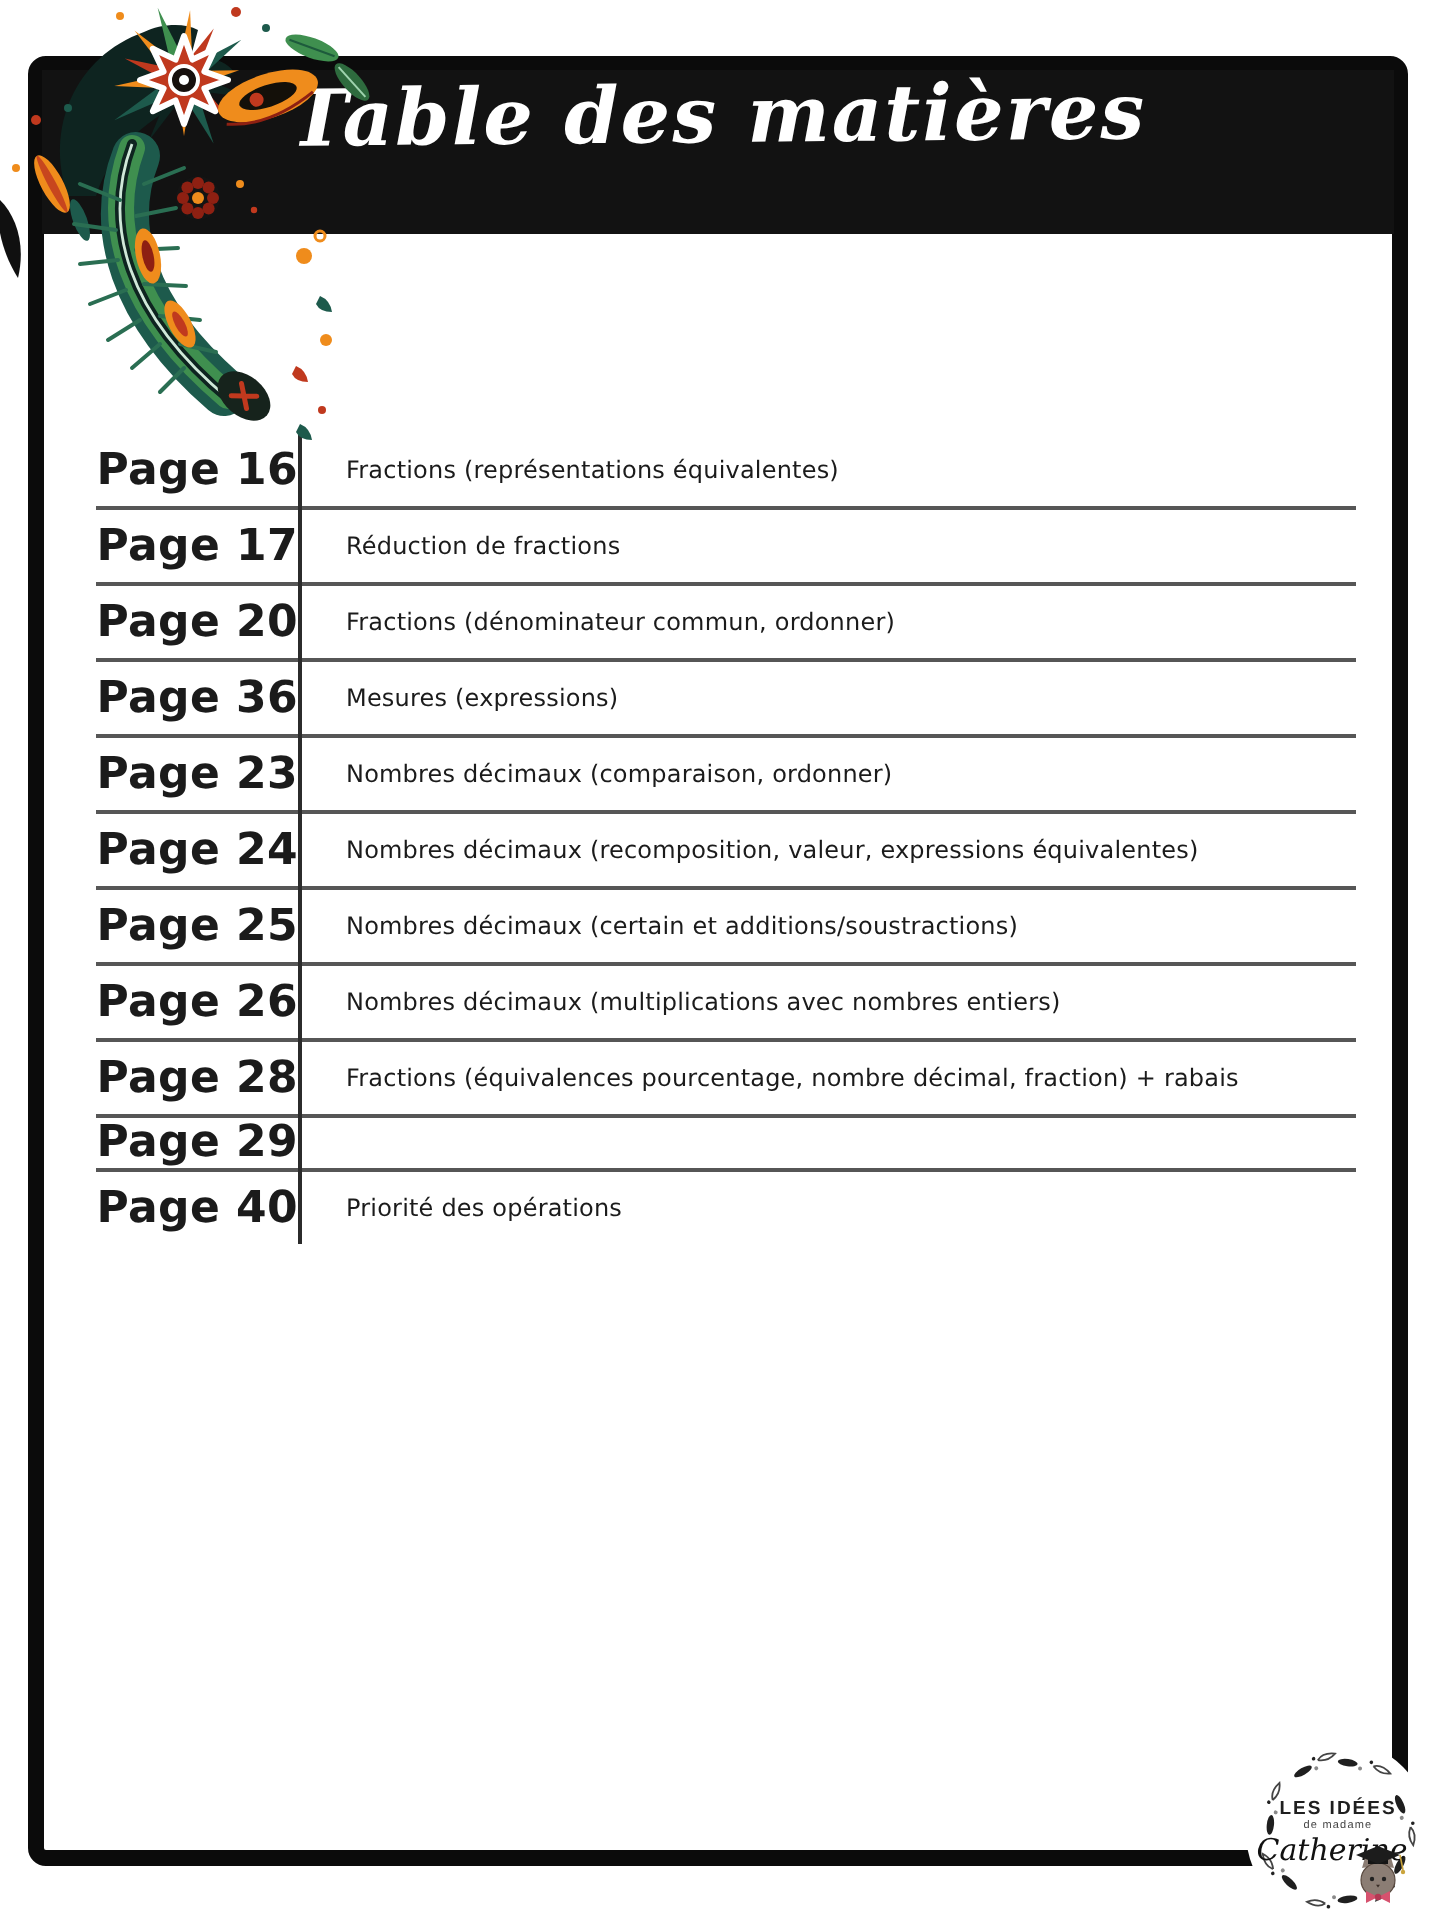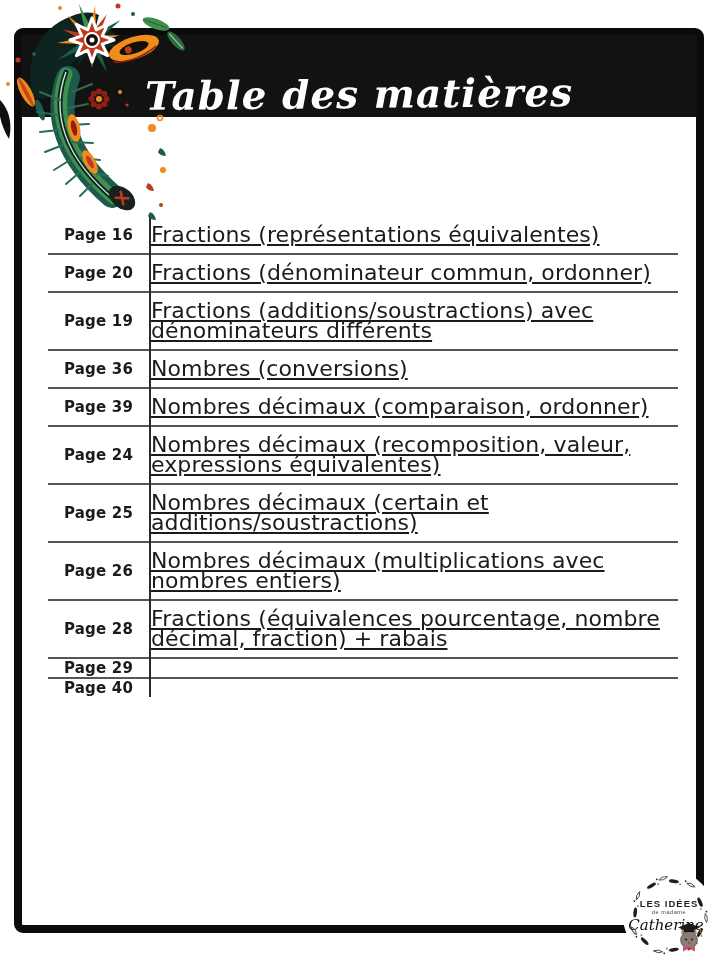--- a/index.html
+++ b/index.html
@@ -5,36 +5,36 @@
   html,body{margin:0;padding:0;background:#ffffff;}
   body{width:720px;height:960px;position:relative;overflow:hidden;
        font-family:"DejaVu Sans",sans-serif;color:var(--body-text,#1b1b1b);}
 
   .frame{position:absolute;left:14px;top:28px;width:690px;height:905px;
          border:8px solid var(--frame,#0b0b0b);border-radius:9px;box-sizing:border-box;
          background:#ffffff;z-index:1;}
 
   .band{position:absolute;left:21px;top:35px;width:676px;height:82px;
         background:var(--band-bg,#121212);z-index:2;
-        display:flex;align-items:flex-end;justify-content:center;}
+        display:flex;align-items:flex-start;justify-content:center;}
   .title{font-family:"DejaVu Serif",serif;font-style:italic;font-weight:bold;
          font-size:39px;letter-spacing:1px;color:var(--title-text,#ffffff);
          transform:rotate(-0.5deg);}
 
   .feather{position:absolute;left:0;top:0;width:200px;height:235px;z-index:4;}
 
   .toc{position:absolute;left:48px;top:217px;width:630px;z-index:3;}
   .toc .vline{position:absolute;left:101px;top:0;bottom:0;width:2px;
               background:var(--divider,#2b2b2b);}
   .row{display:flex;align-items:center;border-bottom:2px solid var(--row-line,#555);}
   .row:last-child{border-bottom:none;}
-  .cell-page{flex:0 0 101px;width:101px;text-align:center;
-             font-weight:bold;font-size:15px;letter-spacing:0.2px;}
-  .cell-topic{flex:1;padding:8px 10px 8px 2px;font-size:22px;line-height:20px;
-              letter-spacing:0.1px;text-decoration:underline;}
+  .cell-page{flex:0 0 101px;width:101px;text-align:right;
+             font-weight:bold;font-size:22px;letter-spacing:0.2px;}
+  .cell-topic{flex:1;padding:8px 10px 8px 24px;font-size:12px;line-height:20px;
+              letter-spacing:0.1px;}
 
   .logo{position:absolute;left:622px;top:869px;width:94px;height:94px;z-index:6;}
   .logo-top{font-family:"Liberation Sans",sans-serif;font-weight:bold;
             font-size:9.5px;letter-spacing:1px;}
   .logo-mid{font-family:"Liberation Sans",sans-serif;font-size:5.5px;letter-spacing:0.6px;}
   .logo-name{font-family:"DejaVu Serif",serif;font-style:italic;font-size:15px;}
 </style>
 </head>
 <body>
 
@@ -166,33 +166,33 @@
 </svg>
 
 <div class="toc">
   <div class="vline"></div>
   <div id="rows">
       <div class="row">
         <div class="cell-page">Page 16</div>
         <div class="cell-topic">Fractions (représentations équivalentes)</div>
       </div>
       <div class="row">
+        <div class="cell-page">Page 17</div>
+        <div class="cell-topic">Réduction de fractions</div>
+      </div>
+      <div class="row">
         <div class="cell-page">Page 20</div>
         <div class="cell-topic">Fractions (dénominateur commun, ordonner)</div>
       </div>
       <div class="row">
-        <div class="cell-page">Page 19</div>
-        <div class="cell-topic">Fractions (additions/soustractions) avec dénominateurs différents</div>
-      </div>
-      <div class="row">
         <div class="cell-page">Page 36</div>
-        <div class="cell-topic">Nombres (conversions)</div>
-      </div>
-      <div class="row">
-        <div class="cell-page">Page 39</div>
+        <div class="cell-topic">Mesures (expressions)</div>
+      </div>
+      <div class="row">
+        <div class="cell-page">Page 23</div>
         <div class="cell-topic">Nombres décimaux (comparaison, ordonner)</div>
       </div>
       <div class="row">
         <div class="cell-page">Page 24</div>
         <div class="cell-topic">Nombres décimaux (recomposition, valeur, expressions équivalentes)</div>
       </div>
       <div class="row">
         <div class="cell-page">Page 25</div>
         <div class="cell-topic">Nombres décimaux (certain et additions/soustractions)</div>
       </div>
@@ -202,20 +202,21 @@
       </div>
       <div class="row">
         <div class="cell-page">Page 28</div>
         <div class="cell-topic">Fractions (équivalences pourcentage, nombre décimal, fraction) + rabais</div>
       </div>
       <div class="row">
         <div class="cell-page">Page 29</div>
       </div>
       <div class="row">
         <div class="cell-page">Page 40</div>
+        <div class="cell-topic">Priorité des opérations</div>
       </div>
     </div>
 </div>
 
 <svg class="logo" viewBox="0 0 94 94" xmlns="http://www.w3.org/2000/svg">
   <defs>
     <g id="lgA">
       <ellipse rx="5" ry="1.8" style="fill:var(--logo-ink)"></ellipse>
       <circle cx="6.5" cy="2" r="1" fill="#8a8a8a"></circle>
     </g>

